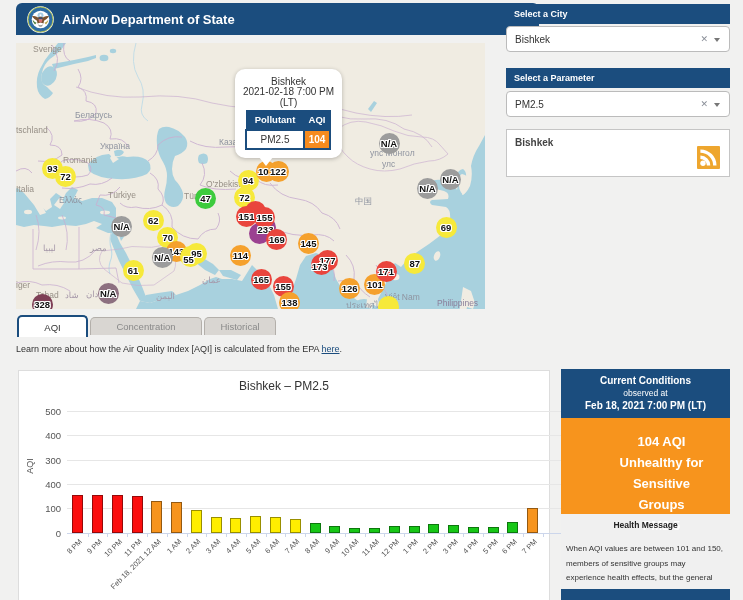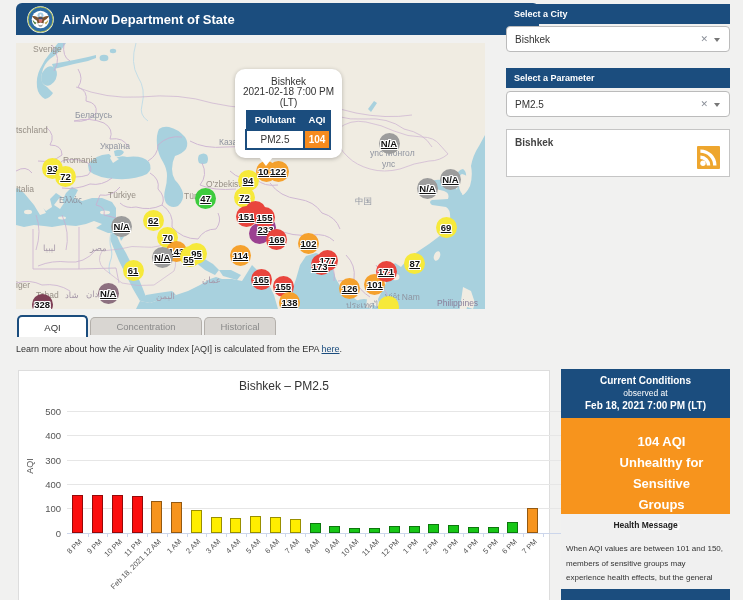--- a/index.html
+++ b/index.html
@@ -3,21 +3,21 @@
 <meta charset="utf-8">
 <style>
 html,body{margin:0;padding:0;background:#f1f1f0;font-family:"Liberation Sans",sans-serif;}
 #page{position:relative;width:743px;height:600px;overflow:hidden;background:#f1f1f0;}
 .abs{position:absolute;}
 .navy{background:#1b4d7e;}
 #hdr{left:16px;top:3px;width:523px;height:32px;border-radius:6px 6px 0 0;display:flex;align-items:center;}
 #hdr .t{color:#fff;font-weight:bold;font-size:13px;margin-left:12px;}
 #map{left:16px;top:43px;width:469px;height:266px;overflow:hidden;background:#f0ece2;}
 .mk{position:absolute;width:21px;height:21px;border-radius:50%;display:flex;align-items:center;justify-content:center;font-size:9.5px;font-weight:bold;color:#111;
- text-shadow:-1px -1px 0 #fff,1px -1px 0 #fff,-1px 1px 0 #fff,1px 1px 0 #fff,0 -1px 0 #fff,0 1px 0 #fff,-1px 0 0 #fff,1px 0 0 #fff;text-decoration:underline;}
+ text-shadow:-1px -1px 0 #fff,1px -1px 0 #fff,-1px 1px 0 #fff,1px 1px 0 #fff,0 -1px 0 #fff,0 1px 0 #fff,-1px 0 0 #fff,1px 0 0 #fff;}
 .mk.y{background:#f6e93a;}
 .mk.g{background:#3dcb3d;}
 .mk.o{background:#f5a12d;}
 .mk.r{background:#e9453d;}
 .mk.p{background:#9b4191;}
 .mk.gray{background:#9c9c9c;}
 .mk.mar{background:#7e3f55;}
 .mk.mauve{background:#8d7080;}
 
 #pop{left:219px;top:25.5px;width:107px;height:89px;background:#fff;border-radius:10px;box-shadow:0 1px 4px rgba(0,0,0,.25);text-align:center;font-size:10px;color:#333;}
@@ -232,21 +232,21 @@
     <div class="mk o" style="left:239.5px;top:117.5px">101</div>
     <div class="mk o" style="left:251.5px;top:117.5px">122</div>
     <div class="mk p" style="left:232.5px;top:179.5px"></div>
     <div class="mk p" style="left:239px;top:174px"></div>
     <div class="mk r" style="left:228.5px;top:157.5px"></div>
     <div class="mk r" style="left:220px;top:162.5px">151</div>
     <div class="mk r" style="left:238px;top:163.5px">155</div>
     <div class="mk" style="left:239px;top:175.5px;background:none">233</div>
     <div class="mk r" style="left:250.4px;top:186px">169</div>
     <div class="mk o" style="left:214px;top:202px">114</div>
-    <div class="mk o" style="left:282px;top:190.4px">102</div>
+    <div class="mk o" style="left:282px;top:190.4px">145</div>
     <div class="mk r" style="left:294.7px;top:211.3px"></div>
     <div class="mk r" style="left:301px;top:207.2px">177</div>
     <div class="mk" style="left:293.2px;top:212.8px;background:none">173</div>
     <div class="mk r" style="left:234.6px;top:226.2px">165</div>
     <div class="mk r" style="left:256.7px;top:232.5px">155</div>
     <div class="mk o" style="left:263px;top:249.3px">138</div>
     <div class="mk o" style="left:323.1px;top:235px">126</div>
     <div class="mk o" style="left:348.4px;top:230.6px">101</div>
     <div class="mk r" style="left:359.5px;top:217.6px">171</div>
     <div class="mk y" style="left:388.2px;top:210px">87</div>

